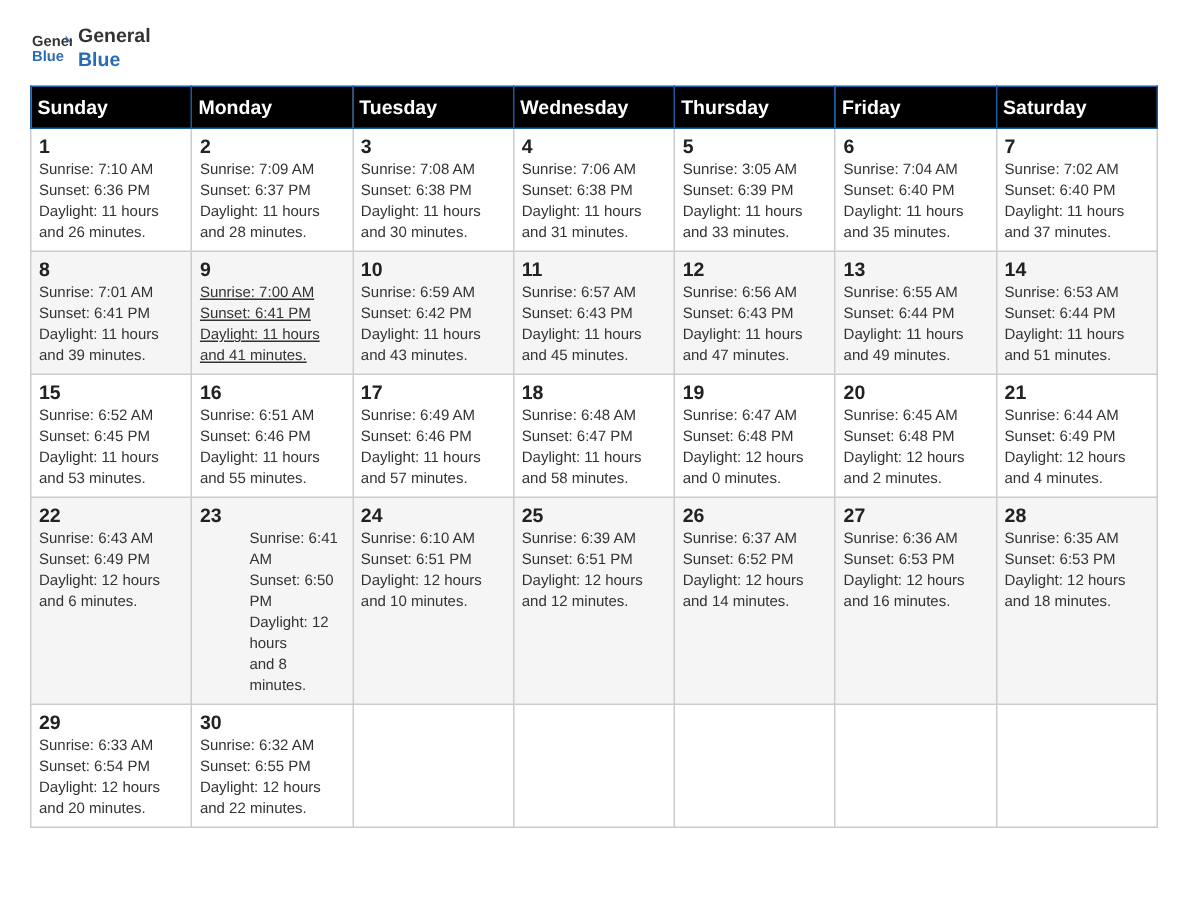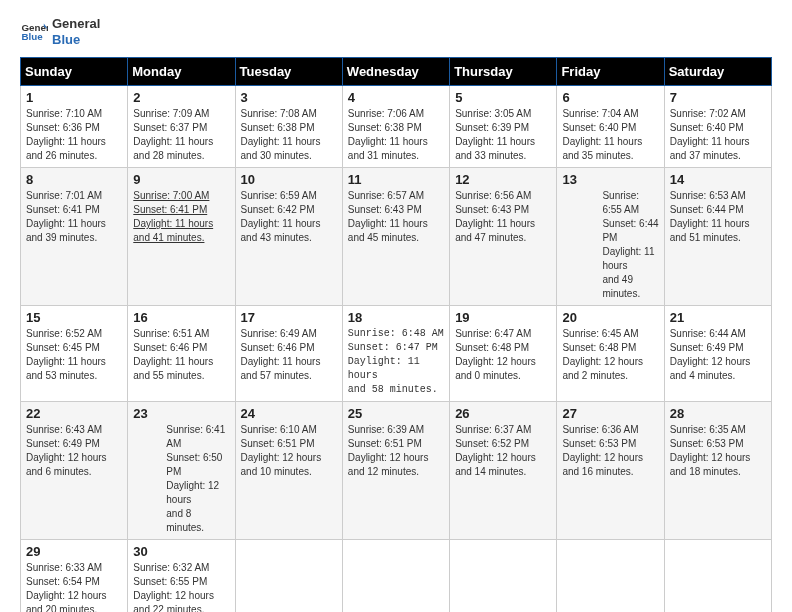--- a/index.html
+++ b/index.html
@@ -194,21 +194,21 @@
         </td>
         <td>
           <span class="day-num">12</span>
           <div class="day-info" style="white-space: pre-line;">Sunrise: 6:56 AM
 Sunset: 6:43 PM
 Daylight: 11 hours
 and 47 minutes.</div>
         </td>
         <td>
           <span class="day-num">13</span>
-          <div class="day-info" style="white-space: pre-line; margin-left: 40px;">Sunrise: 6:55 AM
+          <div class="day-info" style="white-space: pre-line;">Sunrise: 6:55 AM
 Sunset: 6:44 PM
 Daylight: 11 hours
 and 49 minutes.</div>
         </td>
         <td>
           <span class="day-num">14</span>
           <div class="day-info" style="white-space: pre-line;">Sunrise: 6:53 AM
 Sunset: 6:44 PM
 Daylight: 11 hours
 and 51 minutes.</div>
@@ -231,21 +231,21 @@
         </td>
         <td>
           <span class="day-num">17</span>
           <div class="day-info" style="white-space: pre-line;">Sunrise: 6:49 AM
 Sunset: 6:46 PM
 Daylight: 11 hours
 and 57 minutes.</div>
         </td>
         <td>
           <span class="day-num">18</span>
-          <div class="day-info" style="white-space: pre-line; font-family: Liberation Mono, monospace;">Sunrise: 6:48 AM
+          <div class="day-info" style="white-space: pre-line;">Sunrise: 6:48 AM
 Sunset: 6:47 PM
 Daylight: 11 hours
 and 58 minutes.</div>
         </td>
         <td>
           <span class="day-num">19</span>
           <div class="day-info" style="white-space: pre-line;">Sunrise: 6:47 AM
 Sunset: 6:48 PM
 Daylight: 12 hours
 and 0 minutes.</div>

